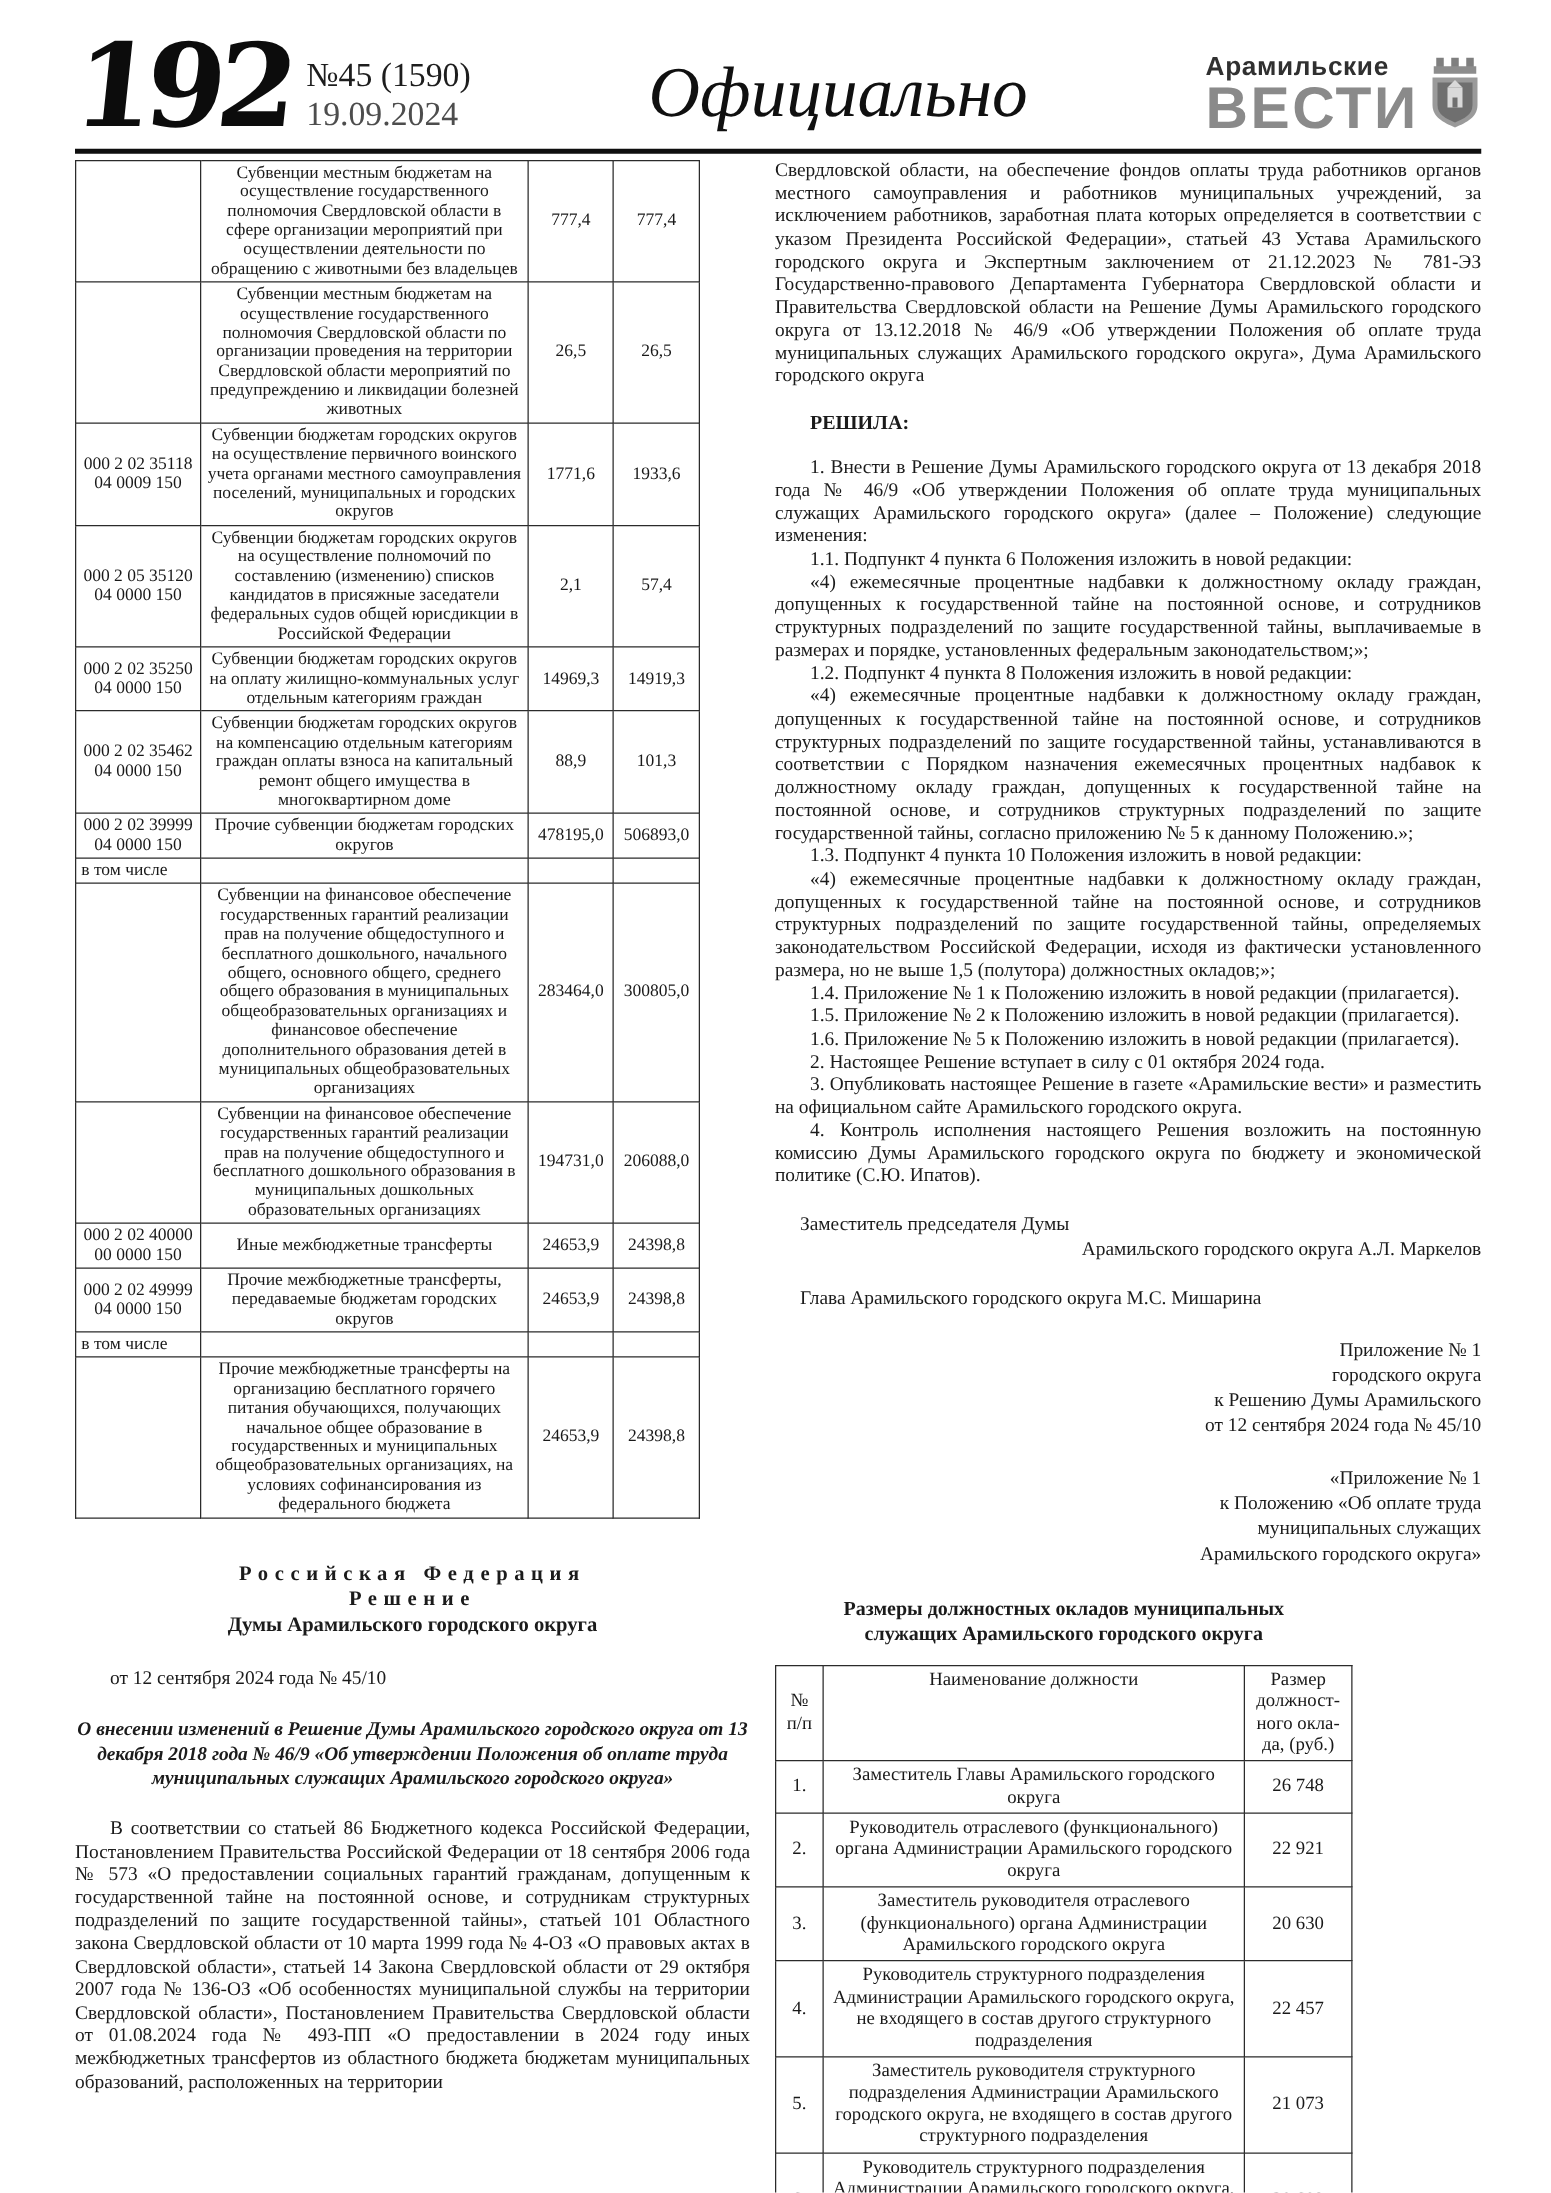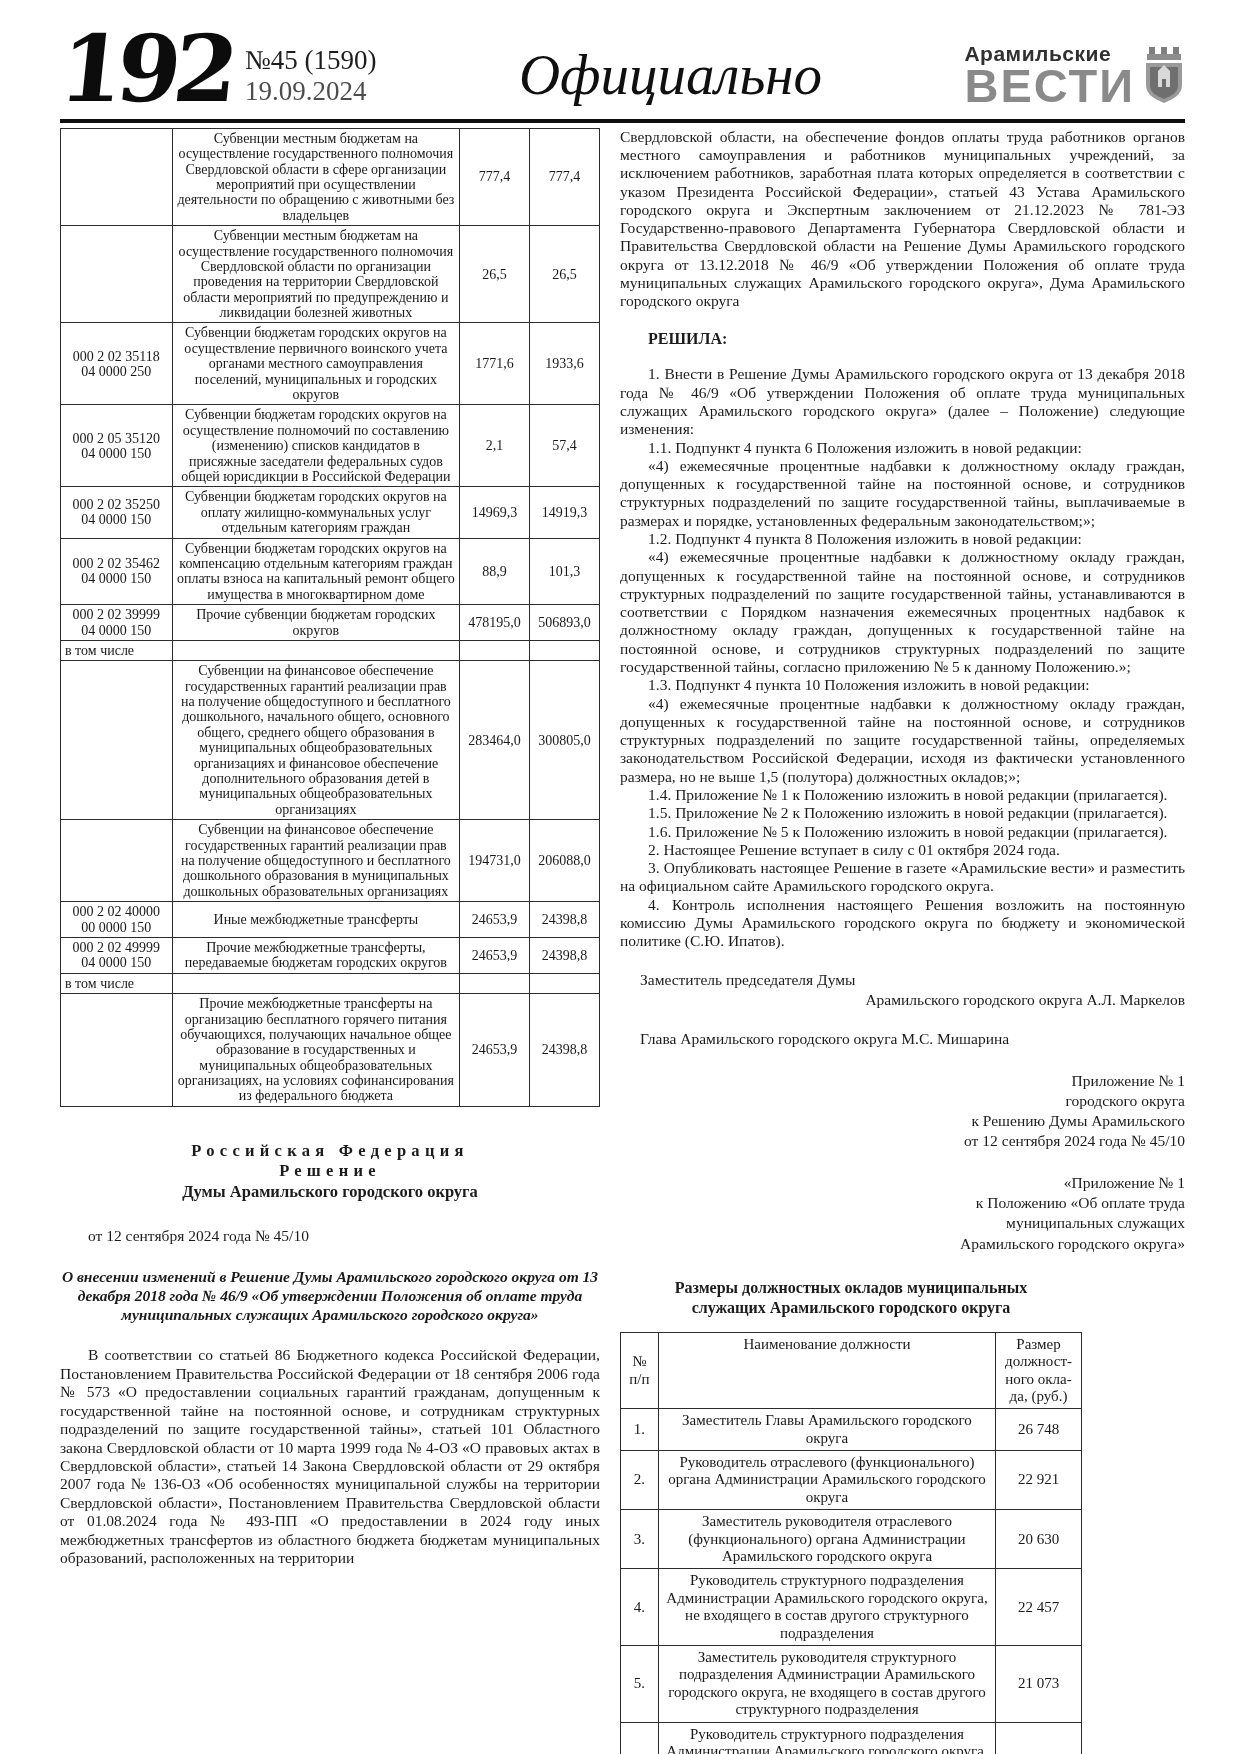--- a/index.html
+++ b/index.html
@@ -23,21 +23,21 @@
   .logo{display:flex;align-items:flex-end;gap:8px;padding-bottom:2px;}
   .logo-texts{display:flex;flex-direction:column;align-items:flex-start;}
   .logo-top{font-family:"Liberation Sans", sans-serif;font-weight:bold;font-size:21px;color:#303030;letter-spacing:0.5px;}
   .logo-bottom{font-family:"Liberation Sans", sans-serif;font-weight:bold;font-size:47px;color:#8a8a8a;letter-spacing:2px;line-height:0.95;margin-top:-2px;}
   .divider{height:4px;background:#0e0e0e;margin:2px 56px 0 60px;}
   
   .cols{display:flex;gap:20px;padding:5px 56px 0 60px;}
   .col-left{width:540px;flex:0 0 540px;}
   .col-right{width:565px;flex:0 0 565px;font-size:15.5px;line-height:1.18;text-align:justify;}
   
-  .subv-table{border-collapse:collapse;width:540px;font-size:14px;line-height:1.1;}
+  .subv-table{border-collapse:collapse;width:500px;font-size:14px;line-height:1.1;}
   .subv-table td{border:1px solid #2b2b2b;padding:2px 4px;text-align:center;vertical-align:middle;color:#191919;}
   .subv-table td.note{text-align:left;}
   
   .rf-line{margin-top:34px;text-align:center;font-weight:bold;font-size:16.5px;letter-spacing:0.32em;line-height:1.25;}
   .resh-line{text-align:center;font-weight:bold;font-size:16.5px;letter-spacing:0.32em;line-height:1.25;}
   .duma-line{text-align:center;font-weight:bold;font-size:16.5px;line-height:1.25;}
   .date-line{margin-top:24px;font-size:15.5px;text-indent:28px;text-align:left;}
   .decision-title{margin-top:22px;text-align:center;font-weight:bold;font-style:italic;font-size:15.5px;line-height:1.24;}
   .left-preamble{margin-top:22px;font-size:15.5px;line-height:1.19;text-align:justify;text-indent:28px;}
   
@@ -104,21 +104,21 @@
           <td>777,4</td>
           <td>777,4</td>
         </tr>
         <tr>
           <td></td>
           <td>Субвенции местным бюджетам на осуществление государственного полномочия Свердловской области по организации проведения на территории Свердловской области мероприятий по предупреждению и ликвидации болезней животных</td>
           <td>26,5</td>
           <td>26,5</td>
         </tr>
         <tr>
-          <td>000 2 02 35118 04 0000 250</td>
+          <td>000 2 02 35118 04 0009 150</td>
           <td>Субвенции бюджетам городских округов на осуществление первичного воинского учета органами местного самоуправления поселений, муниципальных и городских округов</td>
           <td>1771,6</td>
           <td>1933,6</td>
         </tr>
         <tr>
           <td>000 2 05 35120 04 0000 150</td>
           <td>Субвенции бюджетам городских округов на осуществление полномочий по составлению (изменению) списков кандидатов в присяжные заседатели федеральных судов общей юрисдикции в Российской Федерации</td>
           <td>2,1</td>
           <td>57,4</td>
         </tr>

